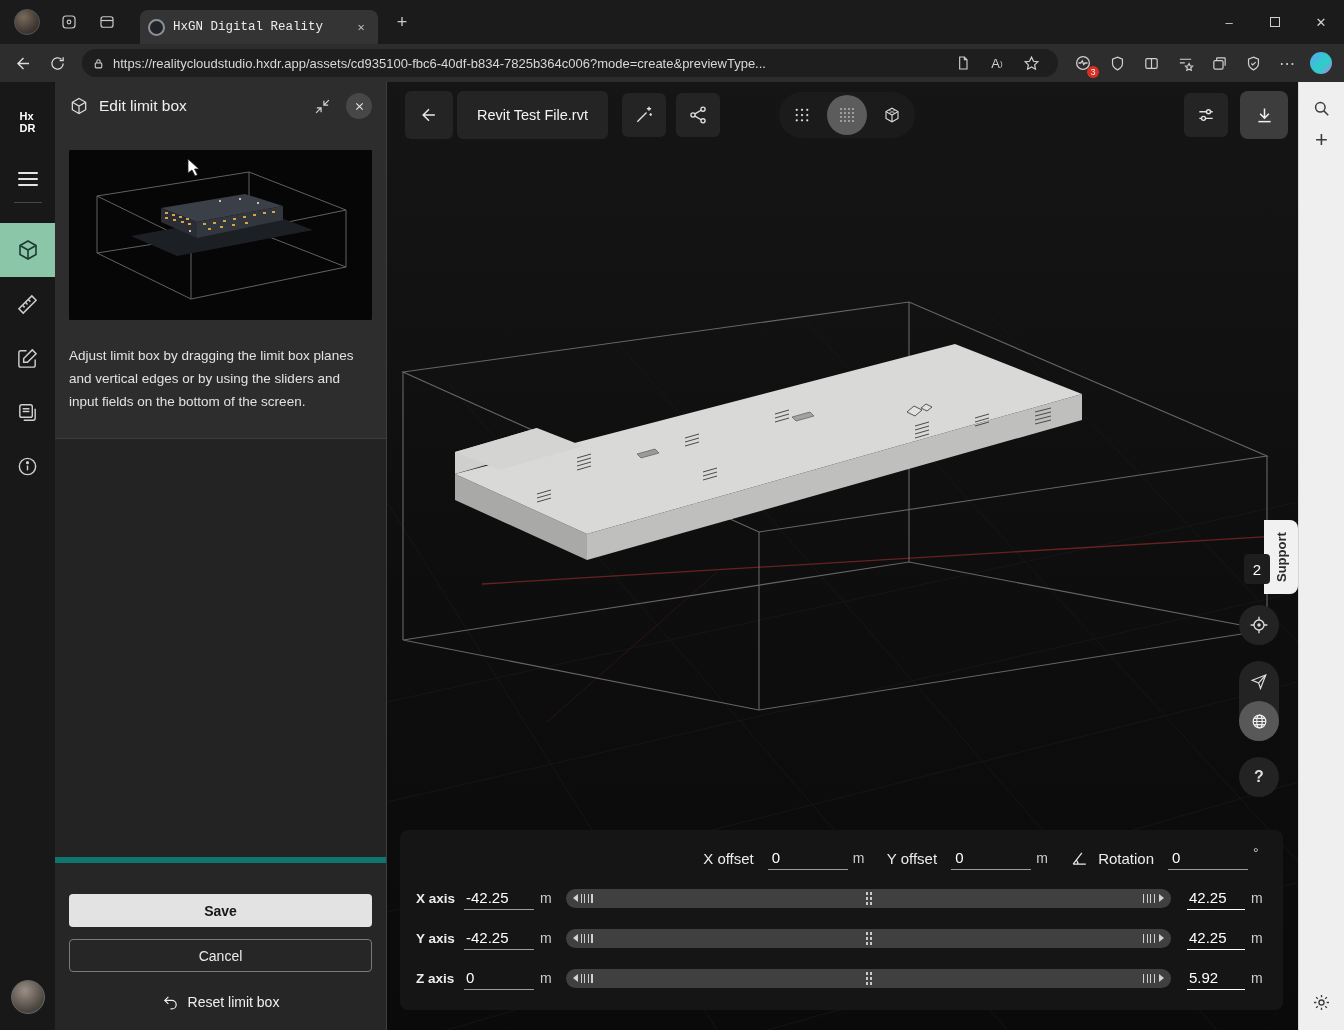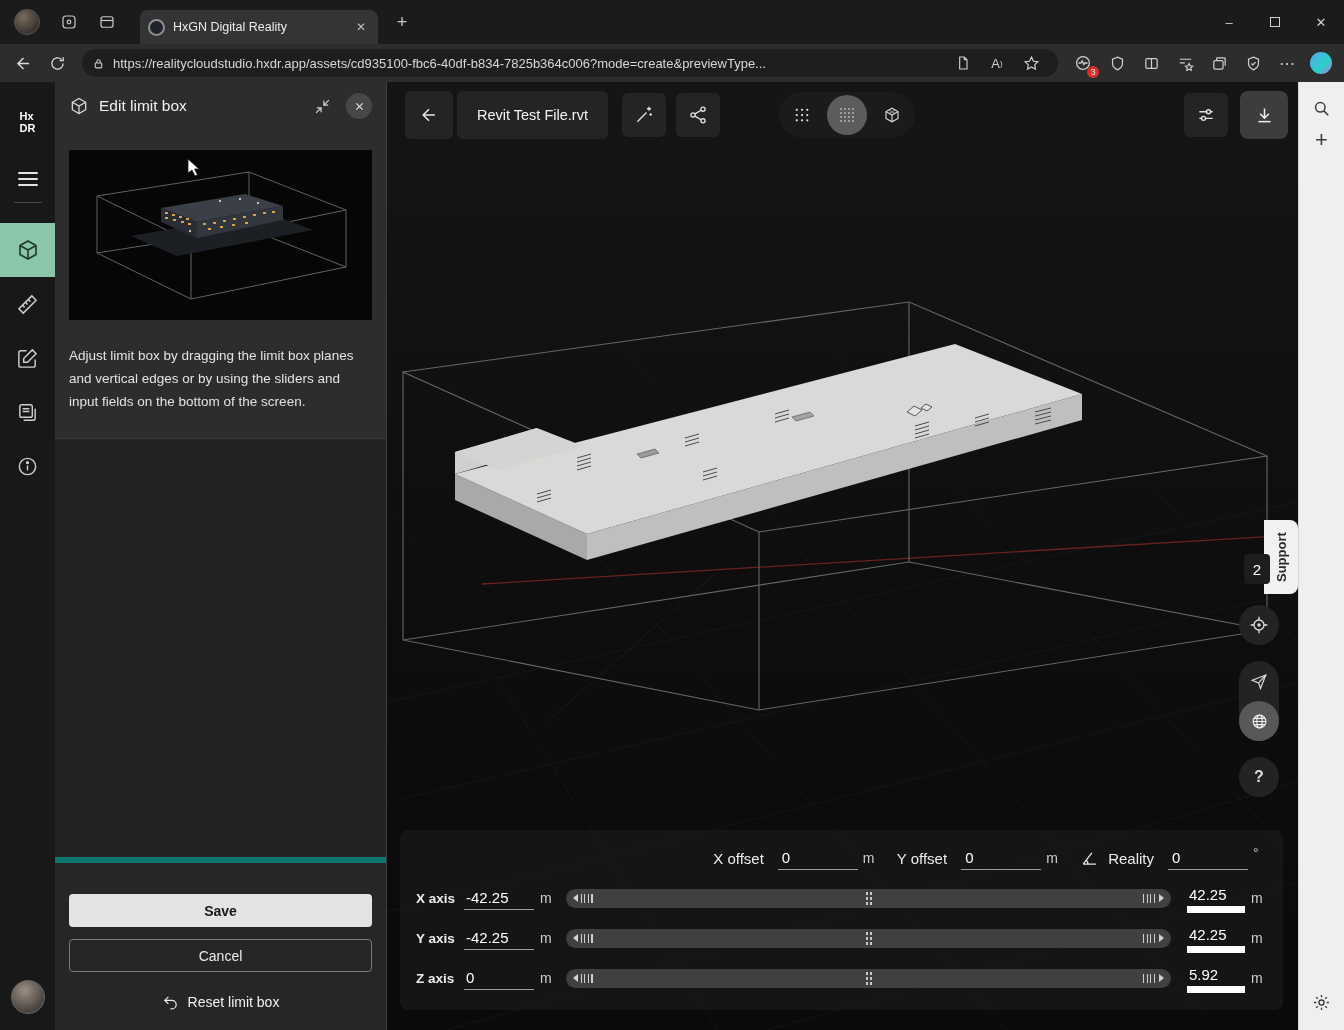--- a/index.html
+++ b/index.html
@@ -7,21 +7,21 @@
     font-family:"Liberation Sans","DejaVu Sans",sans-serif; }
   button { font-family:inherit; }
 
   
   .titlebar { height:44px; background:#1b1b1b; display:flex; align-items:center; padding-left:8px; }
   .tb-avatar { width:26px; height:26px; border-radius:50%; margin:0 10px 0 6px;
     background:radial-gradient(circle at 35% 30%, #7a6a5c, #3a332e 70%); border:1px solid #555; }
   .tb-icon { width:30px; height:30px; display:flex; align-items:center; justify-content:center;
     background:none; border:none; color:#c8c8c8; margin:0 4px; border-radius:6px; }
   .tab { align-self:flex-end; height:34px; width:238px; background:#343434; border-radius:8px 8px 0 0;
-    display:flex; align-items:center; padding:4px 8px; margin-left:14px; }
+    display:flex; align-items:center; padding:4px 8px; margin-left:14px;font-family:Liberation Mono, monospace; }
   .tab-favicon { width:17px; height:17px; border-radius:50%; background:#20242a; border:2px solid #8a9096; flex:none; }
   .tab-title { flex:1; color:#ececec; font-size:12.5px; margin:0 8px; white-space:nowrap; overflow:hidden; text-overflow:ellipsis; }
   .tab-close { background:none; border:none; color:#bdbdbd; font-size:12px; width:18px; height:18px; border-radius:4px; }
   .newtab { background:none; border:none; color:#c8c8c8; font-size:18px; width:28px; height:28px; margin-left:10px; }
   .win-controls { margin-left:auto; display:flex; height:44px; }
   .win-btn { width:46px; height:44px; background:none; border:none; color:#cfcfcf; font-size:13px;
     display:flex; align-items:center; justify-content:center; }
   .win-sq { width:10px; height:10px; border:1px solid #cfcfcf; display:inline-block; }
 
   .navbar { height:38px; background:#2d2d2d; display:flex; align-items:center; padding:0 6px; }
@@ -110,21 +110,21 @@
   .offsets-row { display:flex; justify-content:flex-end; align-items:center; gap:20px; height:32px; margin-bottom:4px; }
   .fgroup { display:flex; align-items:center; }
   .f-label { color:#ececec; font-size:15px; margin-right:14px; white-space:nowrap; }
   .f-value { display:inline-block; width:80px; border-bottom:1px solid #9c9c9c; color:#fff; font-size:15px;
     padding:2px 4px 3px; }
   .f-unit { color:#cdcdcd; font-size:14px; margin-left:5px; width:14px; }
   .f-unit.deg { transform:translateY(-5px); }
   .axis-row { display:flex; align-items:center; height:40px; }
   .axis-label { width:48px; color:#ececec; font-size:13.5px; font-weight:bold; }
   .axis-min { display:inline-block; width:70px; border-bottom:1px solid #9c9c9c; color:#fff; font-size:15px; padding:2px 2px 3px; }
-  .axis-max { display:inline-block; width:58px; border-bottom:7px solid #ffffff; color:#fff; font-size:15px; padding:2px 2px 3px; }
+  .axis-max { display:inline-block; width:58px; border-bottom:1px solid #ffffff; color:#fff; font-size:15px; padding:2px 2px 3px; }
   .axis-unit { color:#cdcdcd; font-size:14px; margin:0 0 0 6px; width:16px; }
   .slider { flex:1; height:19px; background:#404040; border-radius:10px; margin:0 16px 0 10px;
     display:flex; align-items:center; justify-content:space-between; padding:0 7px; }
   .s-handle { display:flex; align-items:center; gap:3px; }
   .arr-l { width:0; height:0; border-top:4px solid transparent; border-bottom:4px solid transparent; border-right:5px solid #d2d2d2; }
   .arr-r { width:0; height:0; border-top:4px solid transparent; border-bottom:4px solid transparent; border-left:5px solid #d2d2d2; }
   .hatch { width:13px; height:9px;
     background-image:repeating-linear-gradient(90deg,#cfcfcf 0 1px,transparent 1px 3.5px); }
   .grip { width:8px; height:14px;
     background-image:radial-gradient(#c9c9c9 1px, transparent 1.3px); background-size:4px 5px; }
@@ -574,21 +574,21 @@
         <div class="fgroup">
           <span class="f-label">Y offset</span>
           <span class="f-value">0</span>
           <span class="f-unit">m</span>
         </div>
         <div class="fgroup">
           <svg width="19" height="19" viewBox="0 0 24 24" fill="none" stroke="#e8e8e8" stroke-width="1.6" style="margin-right:9px;">
               <path d="M4 19h16M4 19L15 5"></path>
               <path d="M10 19a8 8 0 0 0-2.2-5.2"></path>
             </svg>
-          <span class="f-label">Reality</span>
+          <span class="f-label">Rotation</span>
           <span class="f-value">0</span>
           <span class="f-unit deg">°</span>
         </div>
       </div>
 
       <div class="axis-row">
         <span class="axis-label">X axis</span>
         <span class="axis-min">-42.25</span>
         <span class="axis-unit">m</span>
         <div class="slider">

